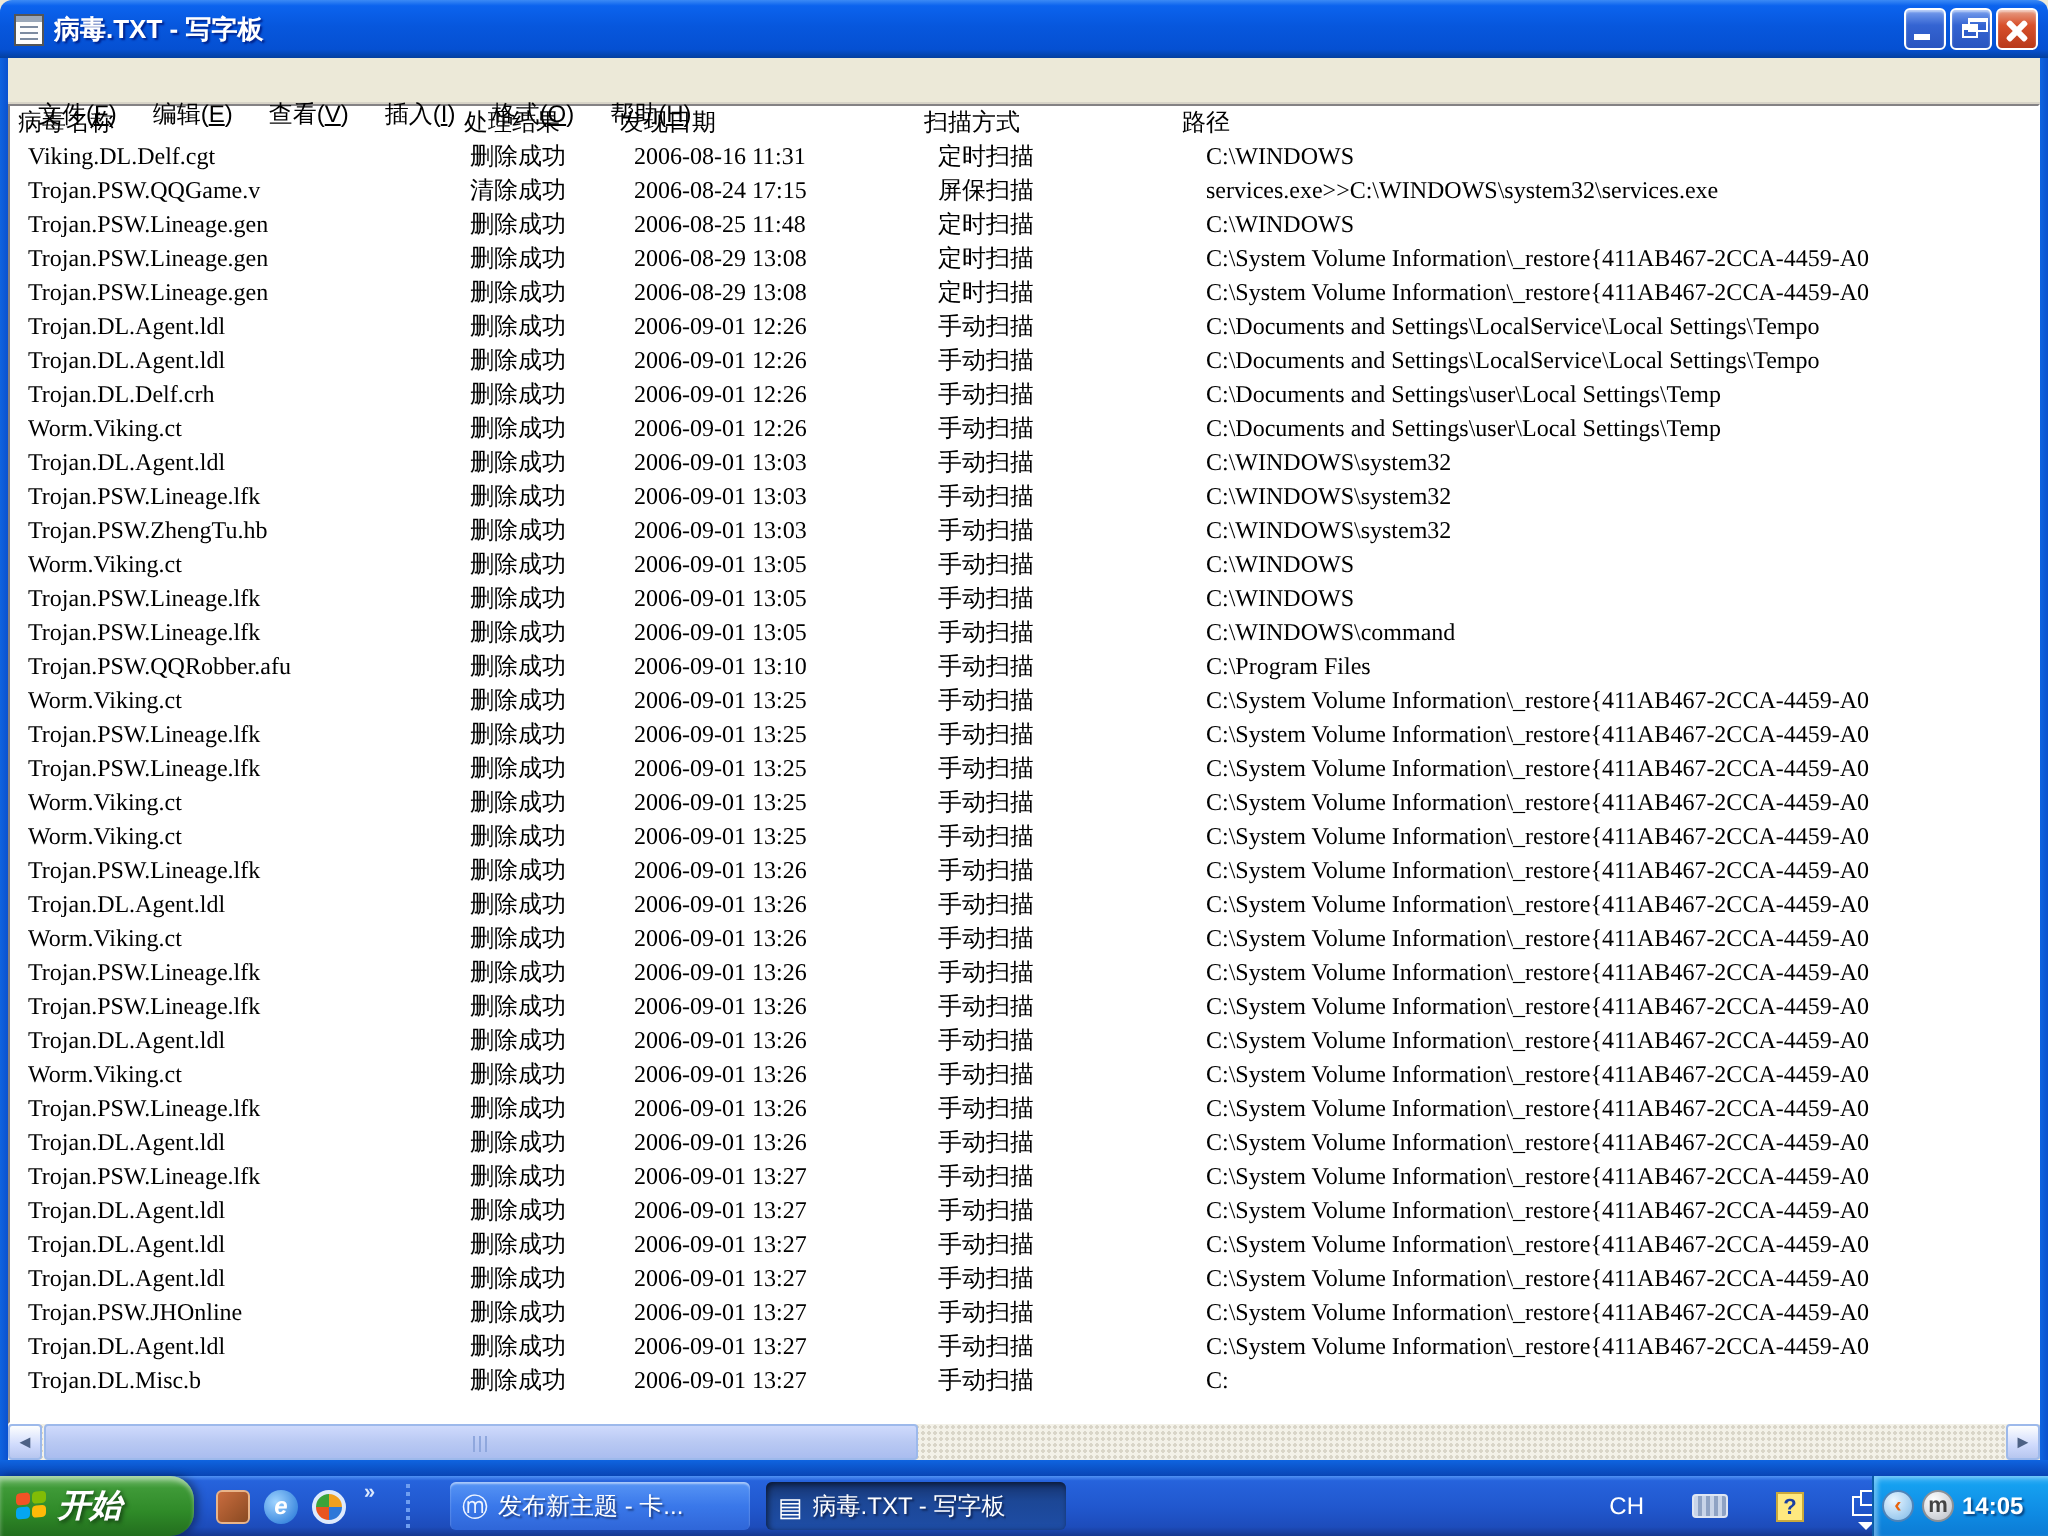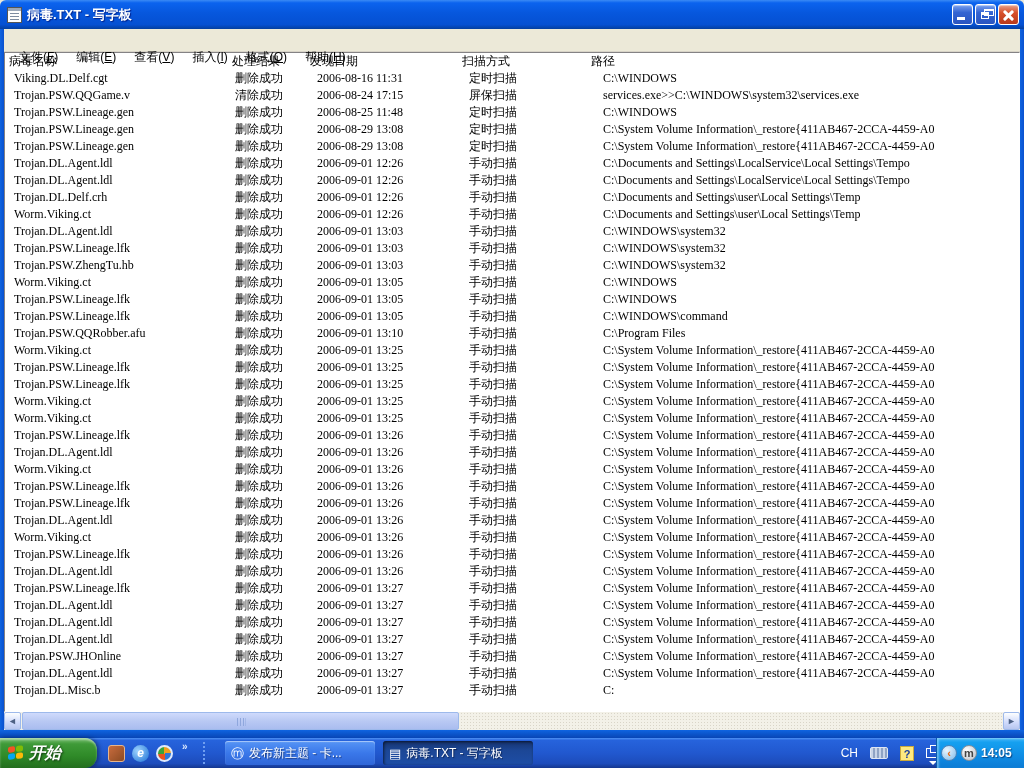--- a/index.html
+++ b/index.html
@@ -80,21 +80,21 @@
   .divider{width:2px;height:22px;margin-left:8px;background:repeating-linear-gradient(180deg,#6f9ef0 0 2px,transparent 2px 4px);}
 
   .tasks{position:absolute;left:225px;top:3px;display:flex;gap:8px;}
   .task{width:150px;height:24px;border-radius:3px;display:flex;align-items:center;gap:5px;padding:0 6px;color:#fff;font-size:12px;}
   .task.inactive{background:linear-gradient(180deg,#5795f5 0%,#3a78ea 50%,#2f66d8 100%);box-shadow:inset 0 1px 1px rgba(255,255,255,.5);}
   .task.active{background:linear-gradient(180deg,#16336e 0%,#1c4796 40%,#1e4da6 100%);box-shadow:inset 1px 1px 3px rgba(0,0,0,.6);}
   .ticon{flex:none;font-size:13px;line-height:13px;color:#fff;}
   .task[class*="ic-maxthon"] .ticon{color:#eef4ff;}
   .tlabel{white-space:nowrap;overflow:hidden;text-overflow:clip;text-shadow:1px 1px 1px rgba(0,0,20,.5);}
 
-  .tray-dark{position:absolute;right:86px;top:0;height:30px;display:flex;align-items:center;gap:12px;color:#fff;font-size:12px;}
+  .tray-dark{position:absolute;right:86px;top:0;height:30px;display:flex;align-items:center;gap:24px;color:#fff;font-size:12px;}
   .kbd-icon{width:18px;height:12px;border:1px solid #dfe6f2;border-radius:2px;
     background:repeating-linear-gradient(90deg,#c8d4e8 0 2px,#8fa3c4 2px 4px);}
   .help-icon{width:14px;height:15px;background:#ffe97f;border:1px solid #caa93c;color:#1b3fa0;
     font-size:11px;font-weight:bold;text-align:center;line-height:14px;}
   .disp-icon{width:12px;height:10px;border:1px solid #fff;position:relative;background:transparent;}
   .disp-icon::before{content:"";position:absolute;left:3px;top:-4px;width:10px;height:6px;border:1px solid #fff;background:#2158cf;}
   .disp-icon::after{content:"";position:absolute;left:2px;top:12px;border:4px solid transparent;border-top-color:#fff;}
   .tray-light{position:absolute;right:0;top:0;width:88px;height:30px;
     background:linear-gradient(180deg,#3fb3f7 0%,#15a0f0 15%,#0f8ce4 60%,#0c7bd4 100%);
     border-left:1px solid #0a5ca8;box-shadow:inset 2px 1px 2px rgba(255,255,255,.35);

